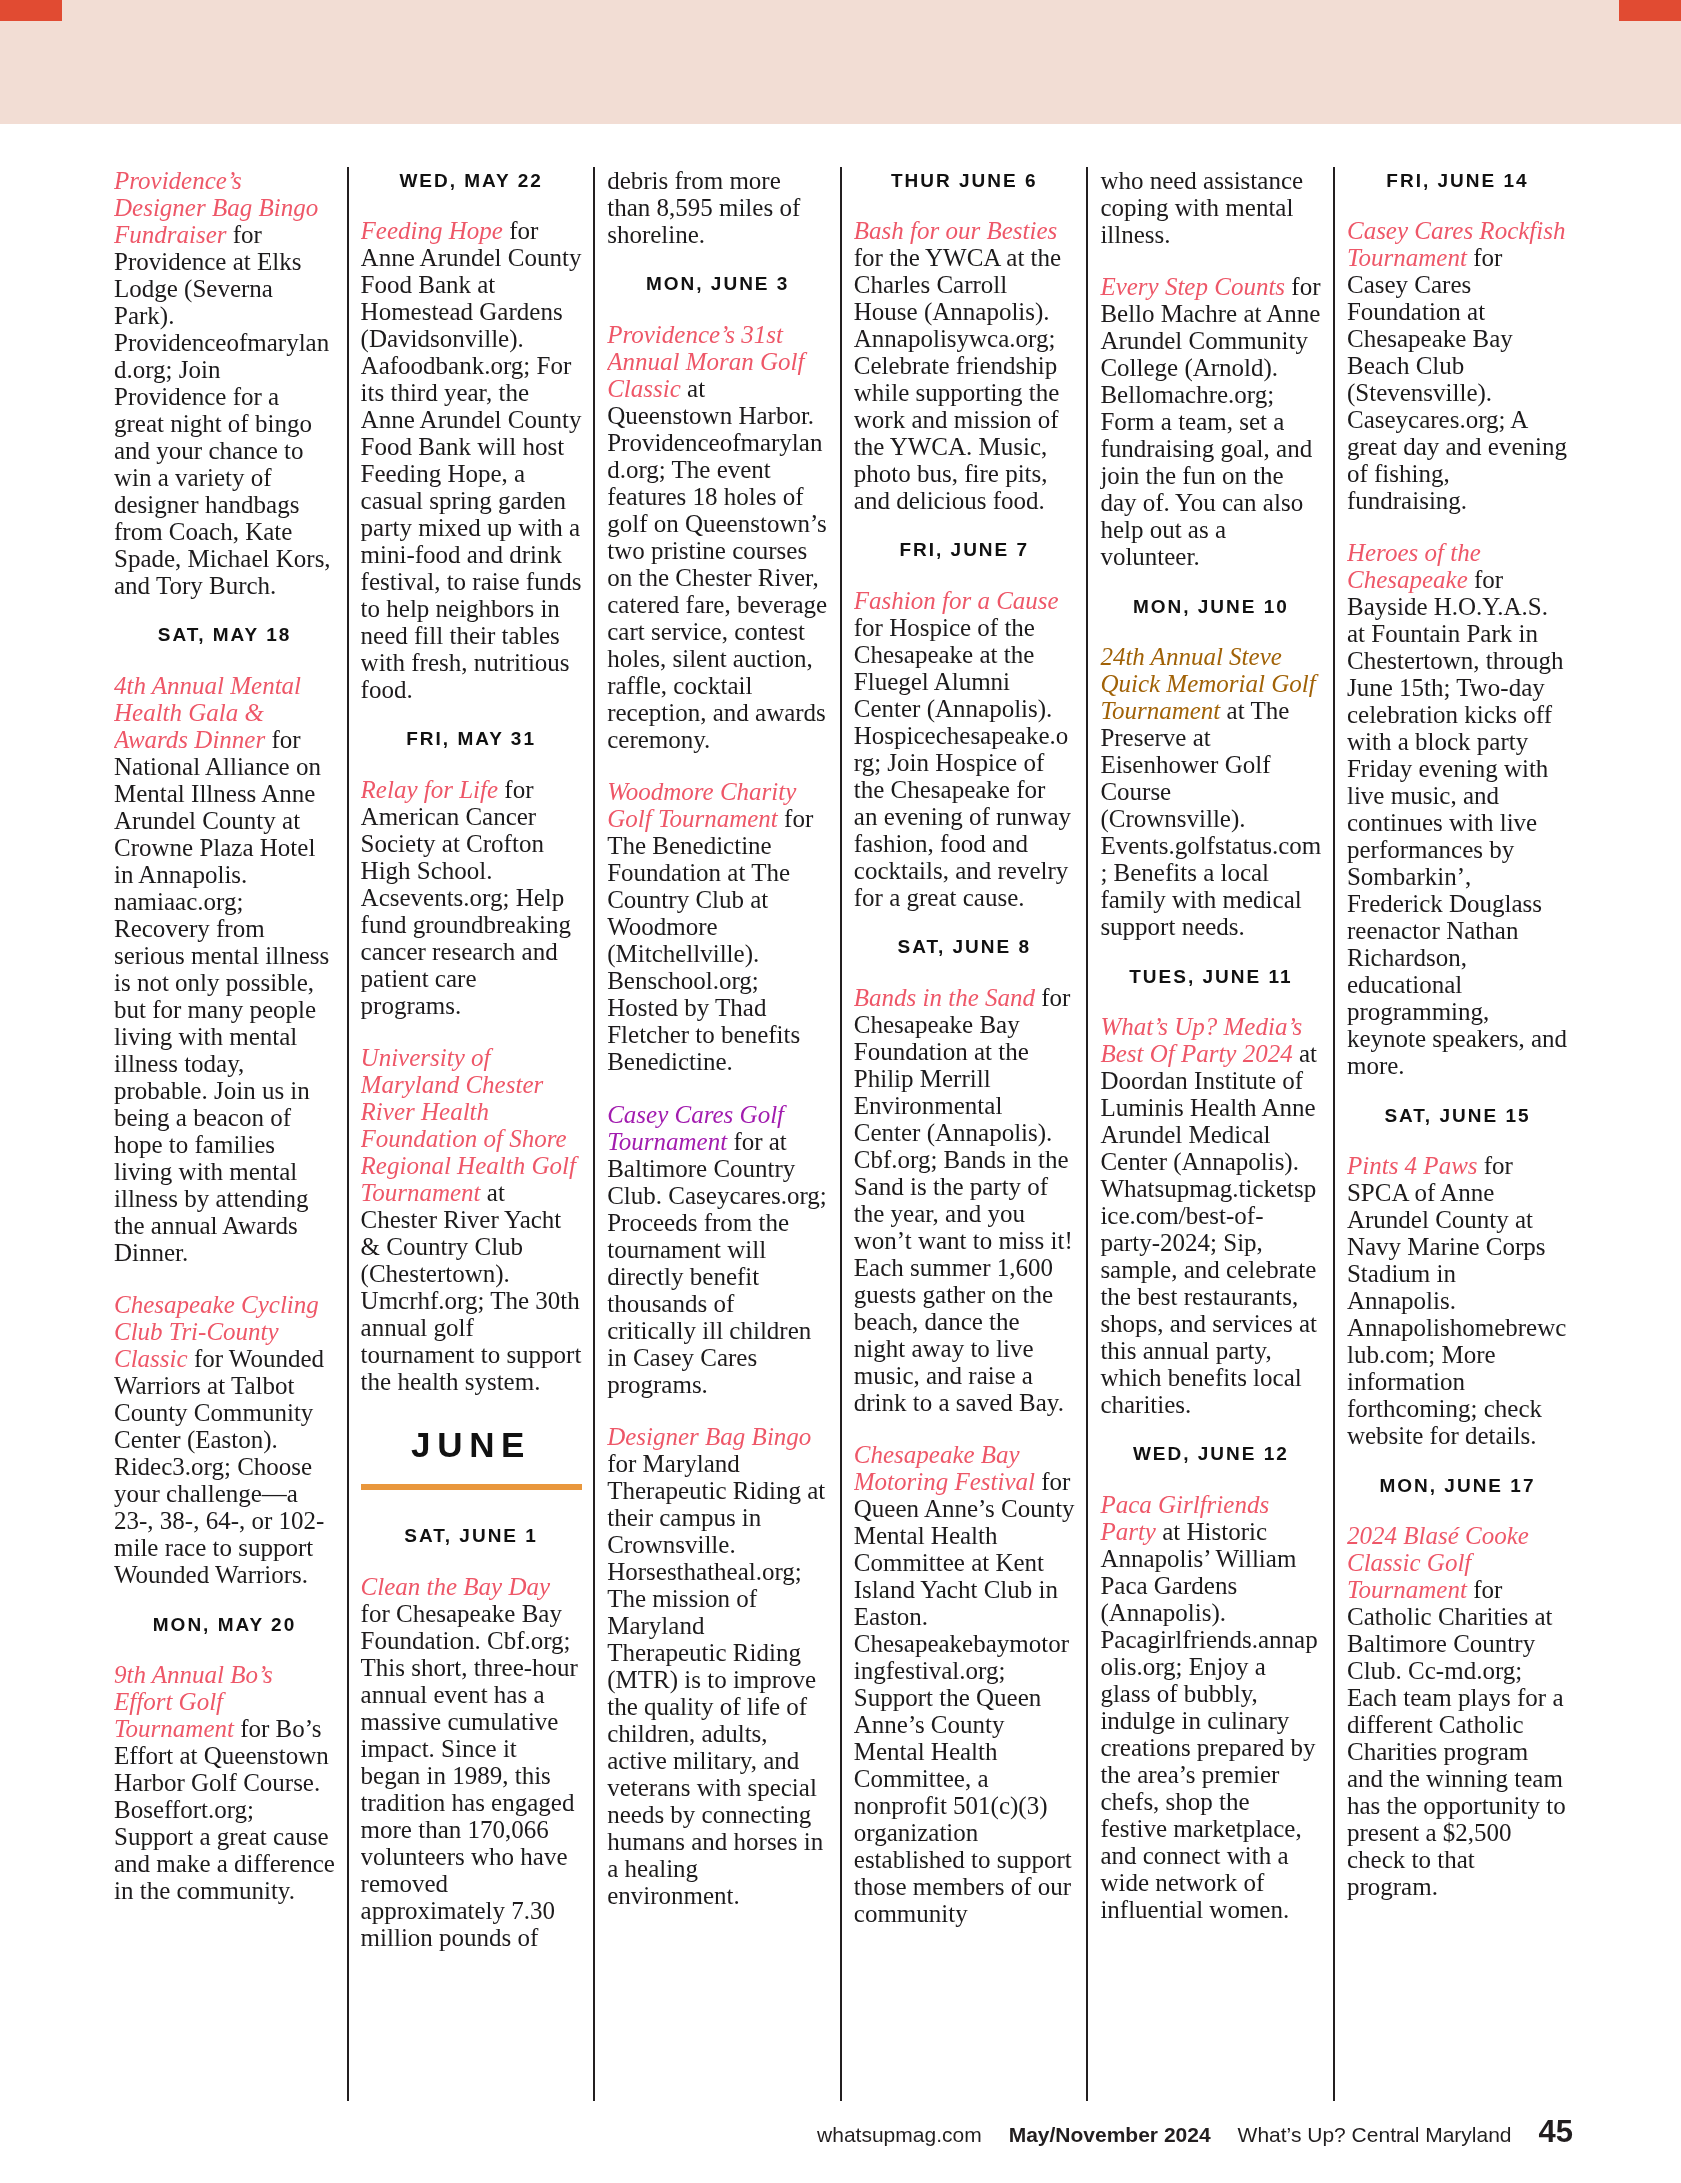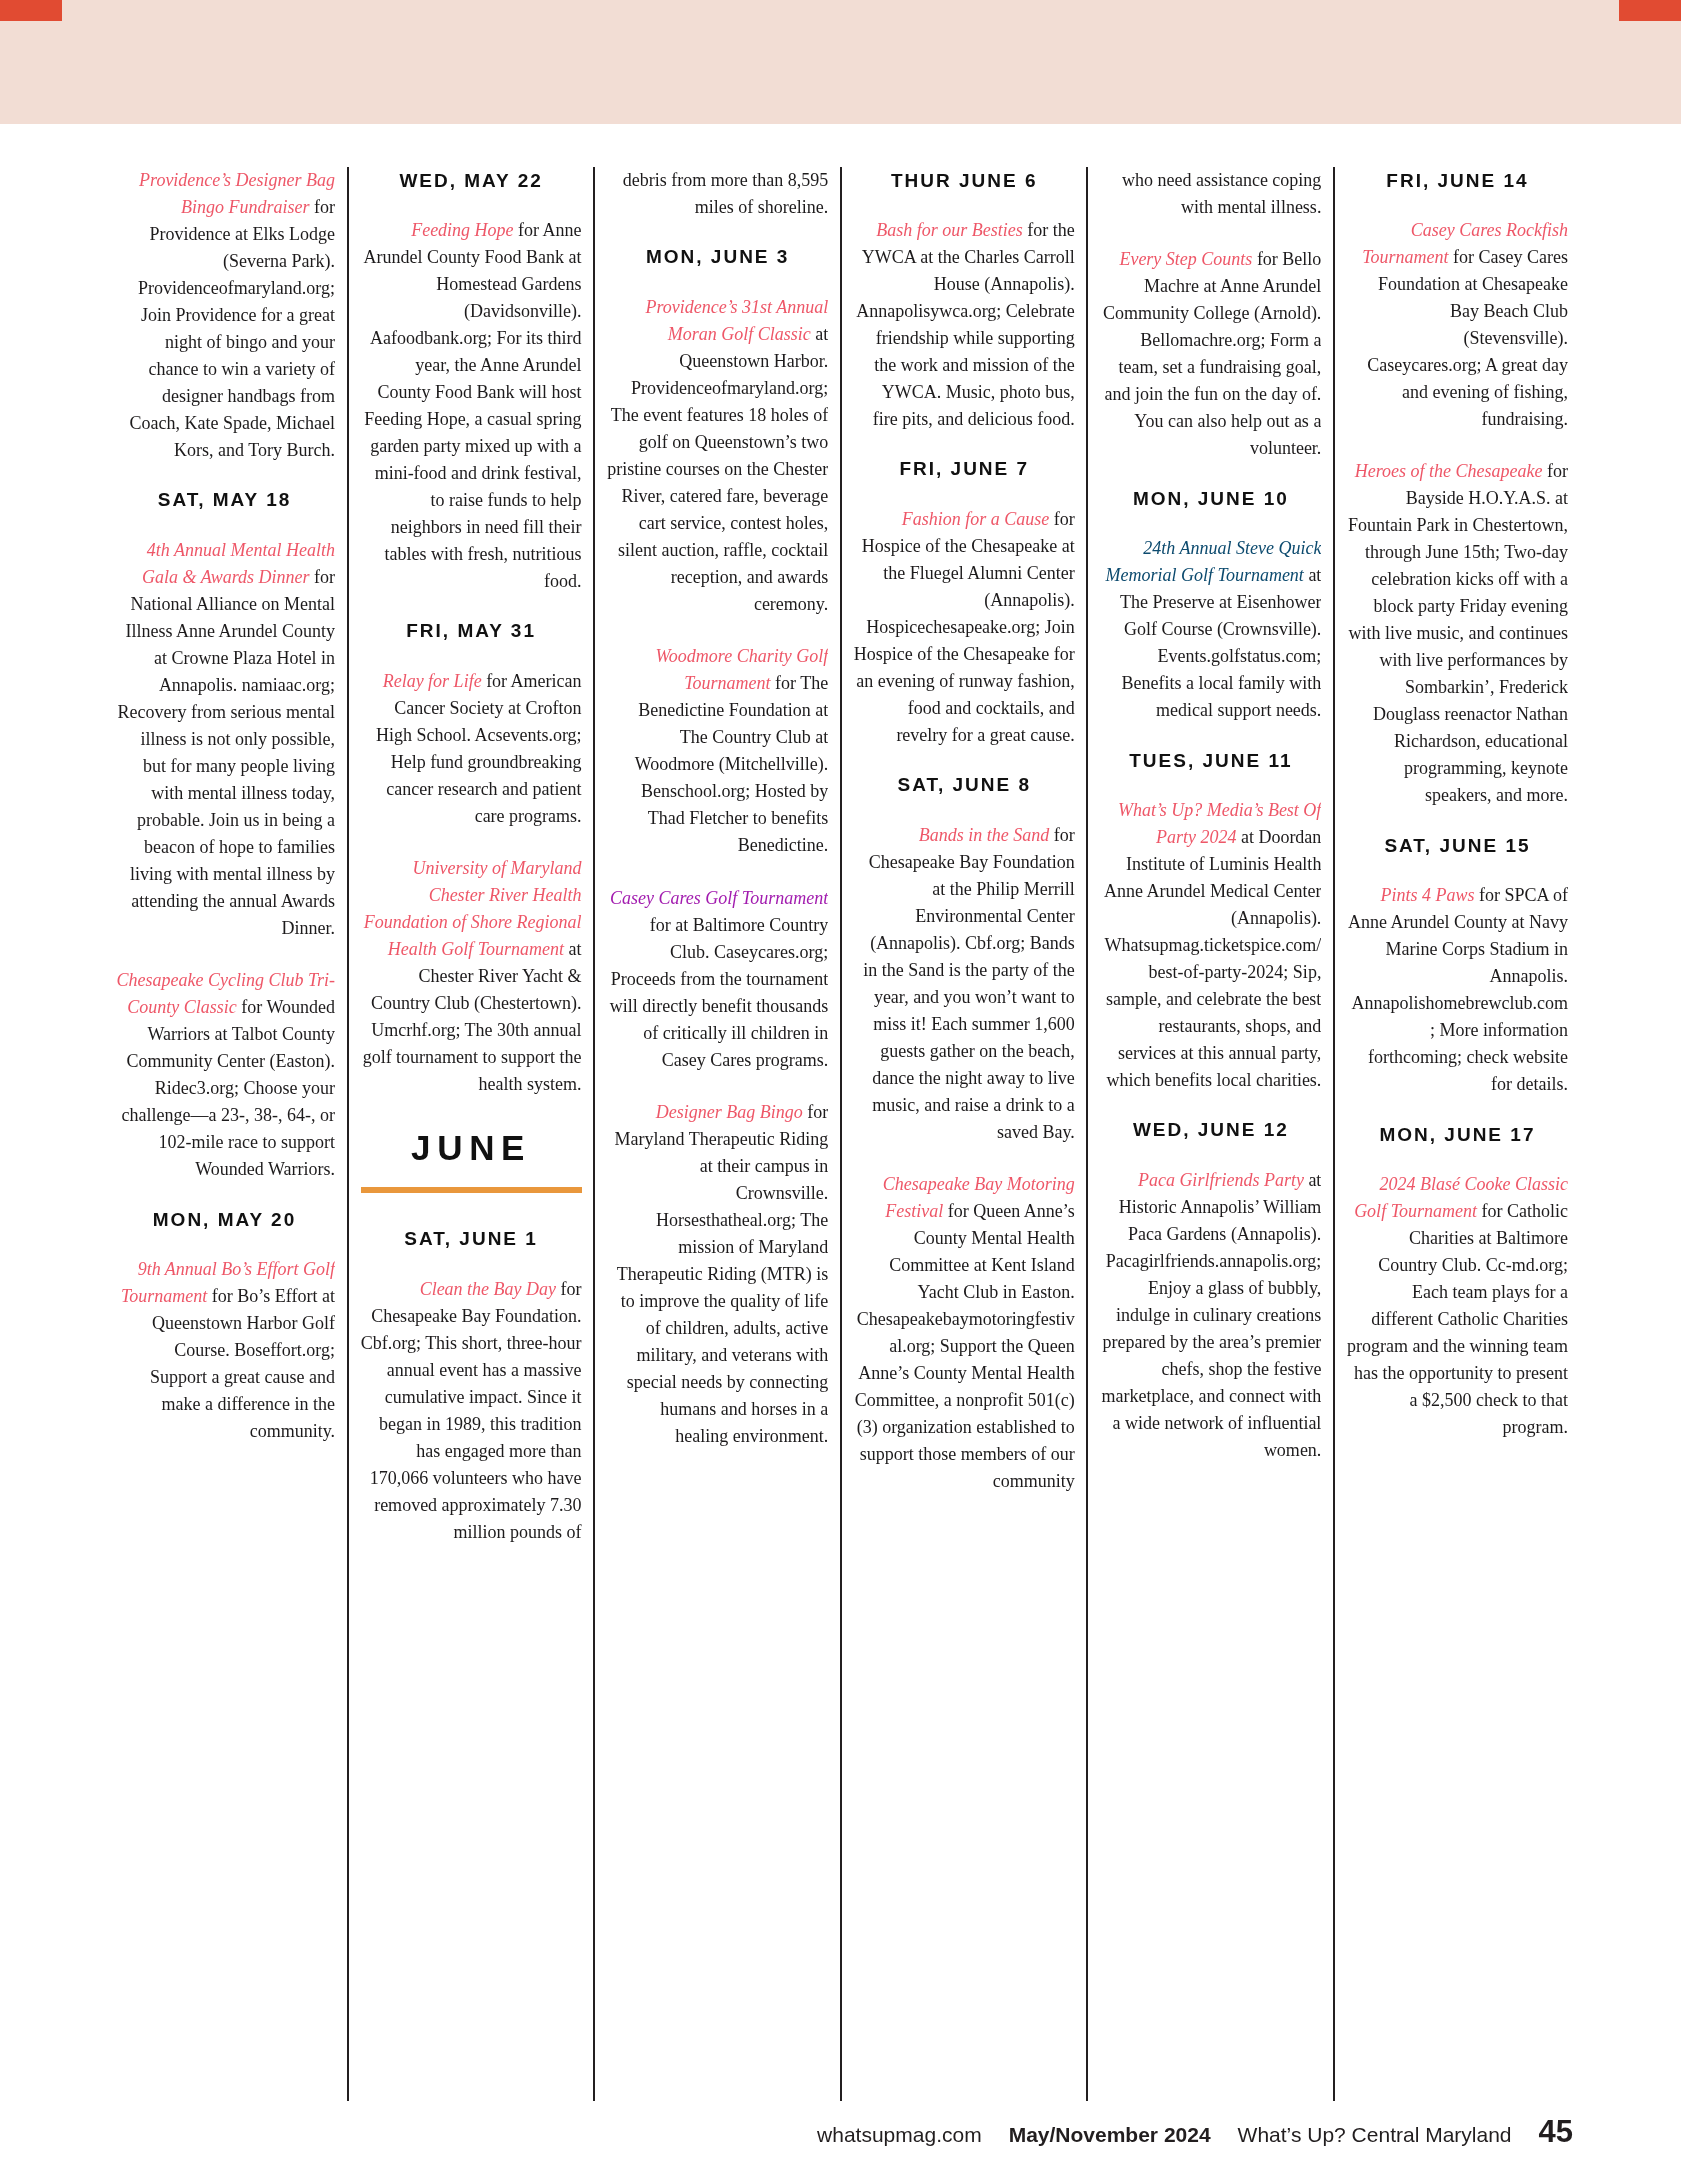--- a/index.html
+++ b/index.html
@@ -14,22 +14,22 @@
   .corner{position:absolute;top:0;width:62px;height:21.4px;}
   .corner.left{left:0;}
   .corner.right{right:0;}
   .columns{
     position:absolute;top:167px;left:114px;width:1454px;height:1938px;
     display:flex;justify-content:space-between;overflow:hidden;
   }
   .col{width:221px;height:100%;overflow:hidden;}
   .divider{position:absolute;top:167px;width:2px;height:1934px;background:#231f20;}
   .body-text{
-    font-size:18px;line-height:27px;color:#1d1b1c;
-    margin:0 0 25.4px 0;text-align:right;overflow-wrap:break-word;
+    font-size:25px;line-height:27px;color:#1d1b1c;
+    margin:0 0 25.4px 0;text-align:left;overflow-wrap:break-word;
   }
   .etitle{font-style:italic;font-weight:normal;}
   .date{
     font-family:"Liberation Sans","DejaVu Sans",sans-serif;
     font-weight:bold;font-size:19px;letter-spacing:2px;color:#111;
     text-align:center;margin:24px 0 25.4px 0;white-space:nowrap;
   }
   .col .date:first-child{margin-top:2.7px;}
   .month{margin:29.4px 0 35px 0;}
   .month-label{
@@ -91,21 +91,21 @@
         <div class="date">FRI, JUNE 7</div>
         <p class="body-text"><span class="etitle" style="color: rgb(238, 87, 104);">Fashion for a Cause</span> <span>for Hospice of the Chesapeake at the Fluegel Alumni Center (Annapolis). Hospicechesapeake.org; Join Hospice of the Chesapeake for an evening of runway fashion, food and cocktails, and revelry for a great cause.</span></p>
         <div class="date">SAT, JUNE 8</div>
         <p class="body-text"><span class="etitle" style="color: rgb(238, 87, 104);">Bands in the Sand</span> <span>for Chesapeake Bay Foundation at the Philip Merrill Environmental Center (Annapolis). Cbf.org; Bands in the Sand is the party of the year, and you won’t want to miss it! Each summer 1,600 guests gather on the beach, dance the night away to live music, and raise a drink to a saved Bay.</span></p>
         <p class="body-text"><span class="etitle" style="color: rgb(238, 87, 104);">Chesapeake Bay Motoring Festival</span> <span>for Queen Anne’s County Mental Health Committee at Kent Island Yacht Club in Easton. Chesapeakebaymotoringfestival.org; Support the Queen Anne’s County Mental Health Committee, a nonprofit 501(c)(3) organization established to support those members of our community</span></p>
       </div>
     <div class="col">
         <p class="body-text">who need assistance coping with mental illness.</p>
         <p class="body-text"><span class="etitle" style="color: rgb(238, 87, 104);">Every Step Counts</span> <span>for Bello Machre at Anne Arundel Community College (Arnold). Bellomachre.org; Form a team, set a fundraising goal, and join the fun on the day of. You can also help out as a volunteer.</span></p>
         <div class="date">MON, JUNE 10</div>
-        <p class="body-text"><span class="etitle" style="color: #0c4a6e; font-style: italic;">24th Annual Steve Quick Memorial Golf Tournament</span> <span>at The Preserve at Eisenhower Golf Course (Crownsville). Events.golfstatus.com; Benefits a local family with medical support needs.</span></p>
+        <p class="body-text"><span class="etitle" style="color: #a16207; font-style: italic;">24th Annual Steve Quick Memorial Golf Tournament</span> <span>at The Preserve at Eisenhower Golf Course (Crownsville). Events.golfstatus.com; Benefits a local family with medical support needs.</span></p>
         <div class="date">TUES, JUNE 11</div>
         <p class="body-text"><span class="etitle" style="color: rgb(238, 87, 104);">What’s Up? Media’s Best Of Party 2024</span> <span>at Doordan Institute of Luminis Health Anne Arundel Medical Center (Annapolis). Whatsupmag.ticketspice.com/best-of-party-2024; Sip, sample, and celebrate the best restaurants, shops, and services at this annual party, which benefits local charities.</span></p>
         <div class="date">WED, JUNE 12</div>
         <p class="body-text"><span class="etitle" style="color: rgb(238, 87, 104);">Paca Girlfriends Party</span> <span>at Historic Annapolis’ William Paca Gardens (Annapolis). Pacagirlfriends.annapolis.org; Enjoy a glass of bubbly, indulge in culinary creations prepared by the area’s premier chefs, shop the festive marketplace, and connect with a wide network of influential women.</span></p>
       </div>
     <div class="col">
         <div class="date">FRI, JUNE 14</div>
         <p class="body-text"><span class="etitle" style="color: rgb(238, 87, 104);">Casey Cares Rockfish Tournament</span> <span>for Casey Cares Foundation at Chesapeake Bay Beach Club (Stevensville). Caseycares.org; A great day and evening of fishing, fundraising.</span></p>
         <p class="body-text"><span class="etitle" style="color: rgb(238, 87, 104);">Heroes of the Chesapeake</span> <span>for Bayside H.O.Y.A.S. at Fountain Park in Chestertown, through June 15th; Two-day celebration kicks off with a block party Friday evening with live music, and continues with live performances by Sombarkin’, Frederick Douglass reenactor Nathan Richardson, educational programming, keynote speakers, and more.</span></p>
         <div class="date">SAT, JUNE 15</div>

